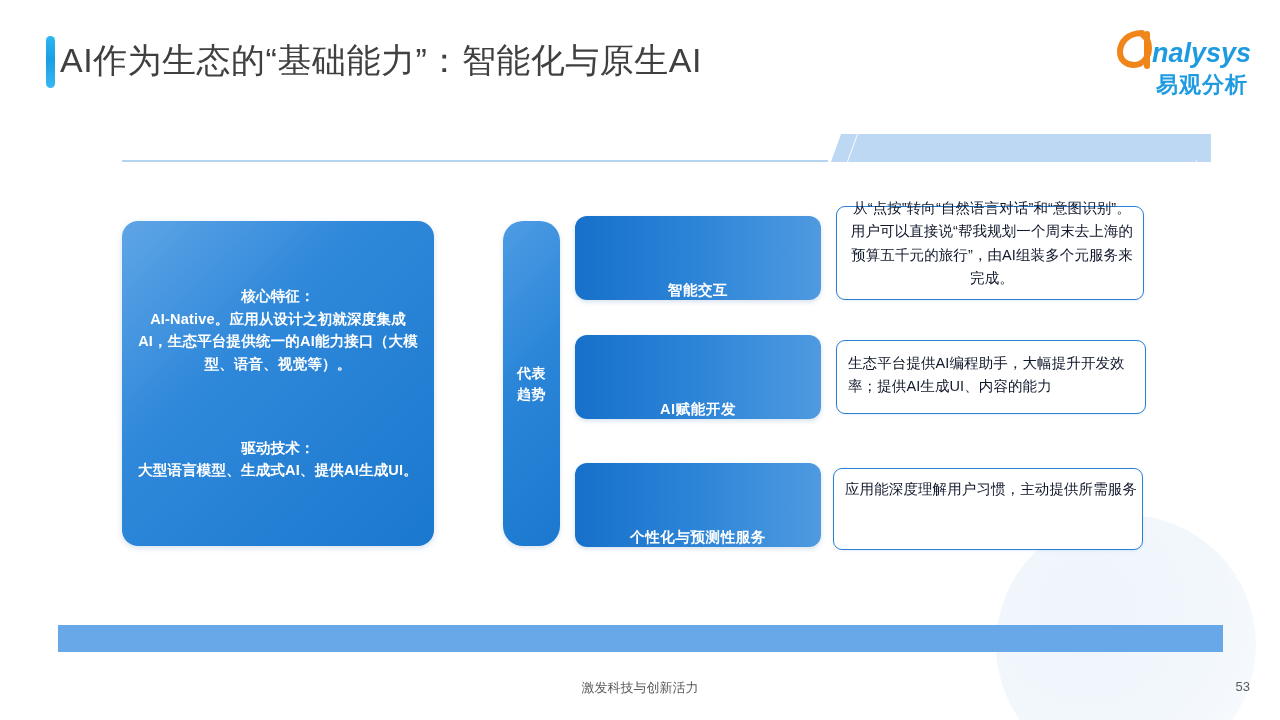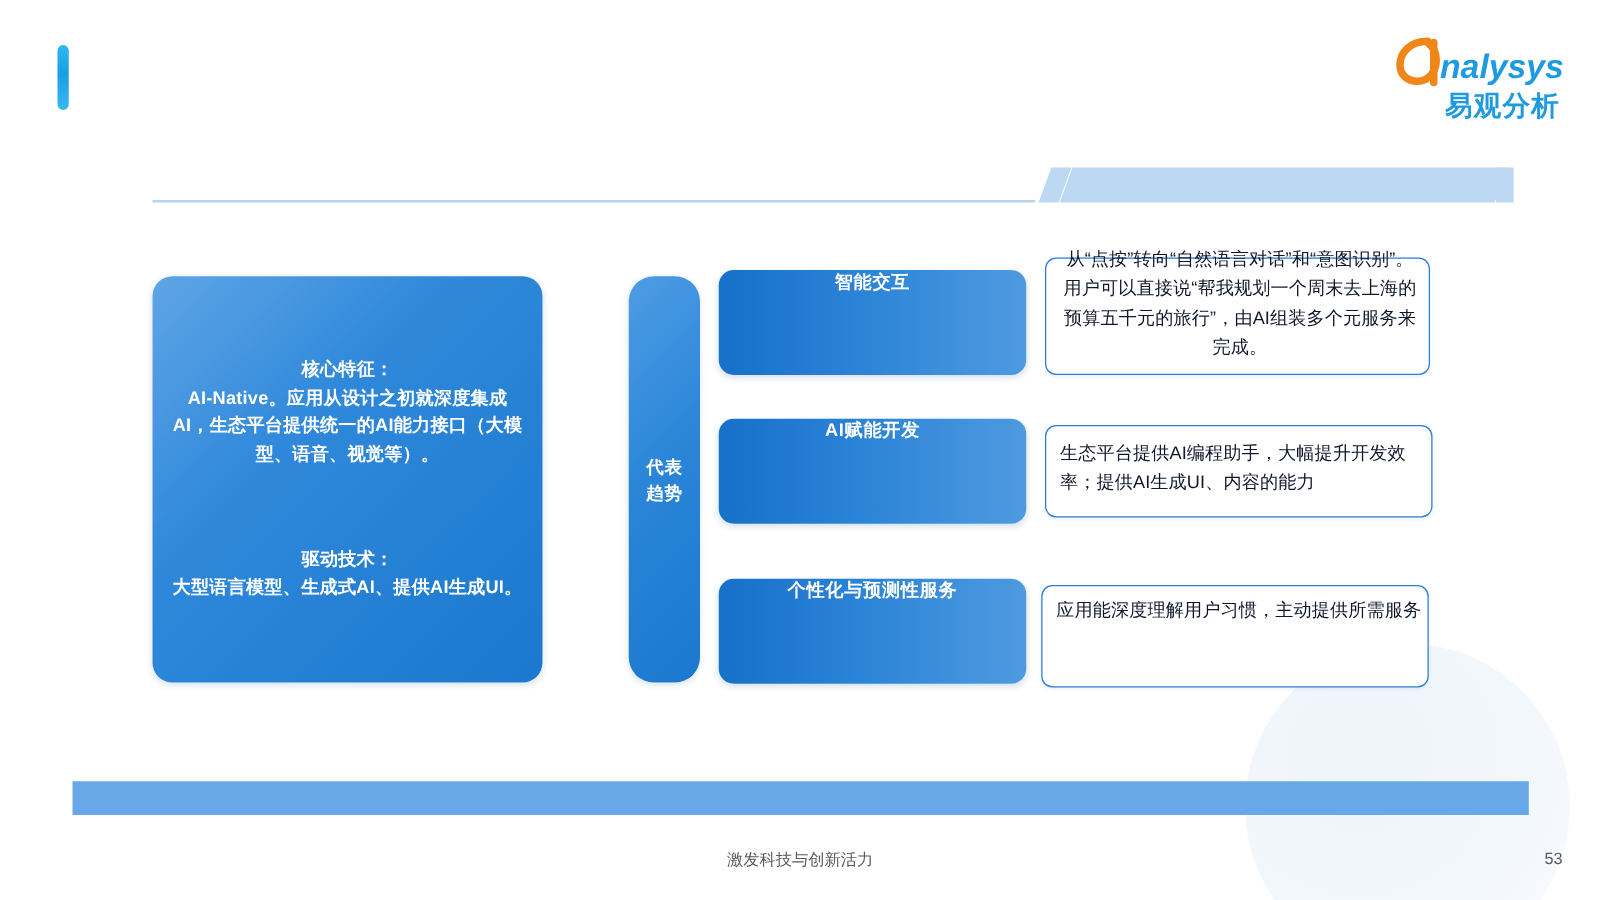--- a/index.html
+++ b/index.html
@@ -169,21 +169,21 @@
   .pill {
     position: absolute;
     left: 575px;
     width: 246px;
     height: 84px;
     border-radius: 12px;
     background: linear-gradient(90deg, #1770c9 0%, #2a83d6 45%, #4f9ae0 100%);
     box-shadow: 0 2px 5px rgba(30,90,160,0.18);
     color: #ffffff;
     display: flex;
-    align-items: flex-start;
+    align-items: flex-end;
     justify-content: center;
     z-index: 3;
   }
   .pill-1 { top: 216px; }
   .pill-2 { top: 335px; }
   .pill-3 { top: 463px; }
   .pill-label {
     font-size: 14.5px;
     font-weight: bold;
     letter-spacing: 0.6px;
@@ -271,20 +271,21 @@
   }
 </style>
 </head>
 <body>
 
 <div id="slide">
 
   <div class="bg-watermark"></div>
 
   <div class="title-accent"></div>
+  <div class="slide-title">AI作为生态的“基础能力”：智能化与原生AI</div>
 
   <div class="logo">
     <svg width="136" height="74" viewBox="0 0 136 74" xmlns="http://www.w3.org/2000/svg" aria-hidden="true">
       <g>
         <path d="M26 7 C12 7 4 16 4 26 C4 34 10 39 18 39 C27 39 33 31 33 22 C33 16 31 12 27 9" fill="none" stroke="#F08519" stroke-width="6" stroke-linecap="round"></path>
         <path d="M31 8 L31 40" fill="none" stroke="#F08519" stroke-width="6" stroke-linecap="round"></path>
       </g>
       <text x="36" y="36" font-family="Liberation Sans, sans-serif" font-size="27" font-style="italic" font-weight="bold" fill="#1E9BE0">nalysys</text>
       <text x="40" y="66" font-family="Liberation Sans, sans-serif" font-size="22" font-weight="bold" fill="#1E9BE0" letter-spacing="1">易观分析</text>
     </svg>

